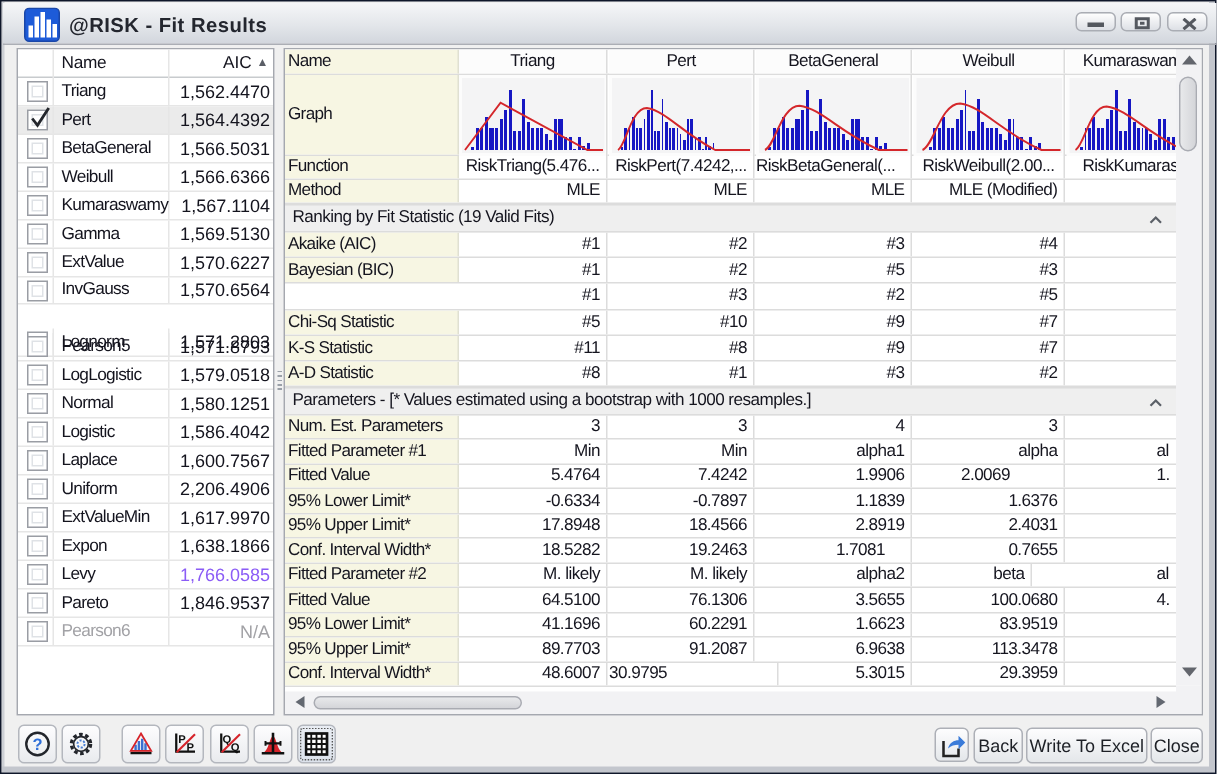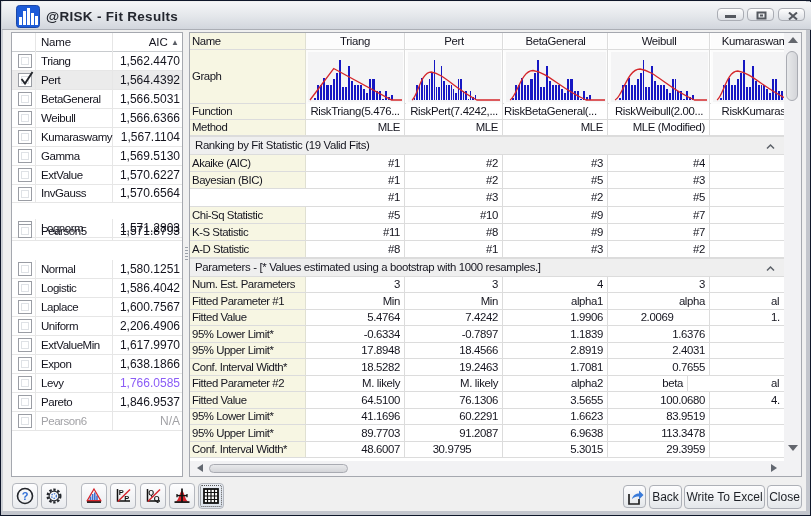--- a/index.html
+++ b/index.html
@@ -127,20 +127,27 @@
 <div class="nm" style="color:#14141e;line-height:18px">Lognorm</div>
         <div class="ai" style="color:#14141e;line-height:18px">1,571.2803</div>
       </div>
 <div class="lrow" style="top:189px;height:19px">
 <div class="cb" style="top:2px"></div>
 <div class="vline" style="left:23px"></div>
         <div class="vline" style="left:100px"></div>
 <div class="nm" style="color:#14141e;line-height:18px">Pearson5</div>
         <div class="ai" style="color:#14141e;line-height:18px">1,571.8793</div>
       </div>
+<div class="lrow" style="top:208px;height:19px">
+<div class="cb" style="top:2px"></div>
+<div class="vline" style="left:23px"></div>
+        <div class="vline" style="left:100px"></div>
+<div class="nm" style="color:#14141e;line-height:18px">LogLogistic</div>
+        <div class="ai" style="color:#14141e;line-height:18px">1,579.0518</div>
+      </div>
 <div class="lrow" style="top:227px;height:19px">
 <div class="cb" style="top:2px"></div>
 <div class="vline" style="left:23px"></div>
         <div class="vline" style="left:100px"></div>
 <div class="nm" style="color:#14141e;line-height:18px">Normal</div>
         <div class="ai" style="color:#14141e;line-height:18px">1,580.1251</div>
       </div>
 <div class="lrow" style="top:246px;height:19px">
 <div class="cb" style="top:2px"></div>
 <div class="vline" style="left:23px"></div>
@@ -473,21 +480,21 @@
 <div class="cell" style="left:116px;width:99px;line-height:15px;text-align:right;padding-right:4px;border-right:1px solid #dcdcdc">17.8948</div>
 <div class="cell" style="left:216px;width:97px;line-height:15px;text-align:right;padding-right:4px;border-right:1px solid #dcdcdc">18.4566</div>
 <div class="cell" style="left:314px;width:104px;line-height:15px;text-align:right;padding-right:4px;border-right:1px solid #dcdcdc">2.8919</div>
 <div class="cell" style="left:419px;width:101px;line-height:15px;text-align:right;padding-right:4px;border-right:1px solid #dcdcdc">2.4031</div>
 <div class="cell" style="left:521px;width:94px;line-height:15px;text-align:left;padding-left:60px"></div>
 </div>
 <div class="rrow" style="top:326px;height:17px;border-bottom:1px solid #dcdcdc">
 <div class="cell lab" style="left:0;width:116px;line-height:16px">Conf. Interval Width*</div>
 <div class="cell" style="left:116px;width:99px;line-height:16px;text-align:right;padding-right:4px;border-right:1px solid #dcdcdc">18.5282</div>
 <div class="cell" style="left:216px;width:97px;line-height:16px;text-align:right;padding-right:4px;border-right:1px solid #dcdcdc">19.2463</div>
-<div class="cell" style="left:314px;width:104px;line-height:16px;text-align:right;padding-right:4px;border-right:1px solid #dcdcdc">1.7081</div>
+<div class="cell" style="left:314px;width:104px;line-height:16px;text-align:right;padding-right:17px;border-right:1px solid #dcdcdc">1.7081</div>
 <div class="cell" style="left:419px;width:101px;line-height:16px;text-align:right;padding-right:4px;border-right:1px solid #dcdcdc">0.7655</div>
 <div class="cell" style="left:521px;width:94px;line-height:16px;text-align:left;padding-left:60px"></div>
 </div>
 <div class="rrow" style="top:343px;height:16px;border-bottom:1px solid #dcdcdc">
 <div class="cell lab" style="left:0;width:116px;line-height:15px">Fitted Parameter #2</div>
 <div class="cell" style="left:116px;width:99px;line-height:15px;text-align:right;padding-right:4px;border-right:1px solid #dcdcdc">M. likely</div>
 <div class="cell" style="left:216px;width:97px;line-height:15px;text-align:right;padding-right:4px;border-right:1px solid #dcdcdc">M. likely</div>
 <div class="cell" style="left:314px;width:104px;line-height:15px;text-align:right;padding-right:4px;border-right:1px solid #dcdcdc">alpha2</div>
 <div class="cell" style="left:419px;width:79px;line-height:15px;text-align:right;padding-right:4px;border-right:1px solid #dcdcdc">beta</div>
 <div class="cell" style="left:521px;width:94px;line-height:15px;text-align:left;padding-left:60px">al</div>
@@ -512,21 +519,21 @@
 <div class="cell lab" style="left:0;width:116px;line-height:16px">95% Upper Limit*</div>
 <div class="cell" style="left:116px;width:99px;line-height:16px;text-align:right;padding-right:4px;border-right:1px solid #dcdcdc">89.7703</div>
 <div class="cell" style="left:216px;width:97px;line-height:16px;text-align:right;padding-right:4px;border-right:1px solid #dcdcdc">91.2087</div>
 <div class="cell" style="left:314px;width:104px;line-height:16px;text-align:right;padding-right:4px;border-right:1px solid #dcdcdc">6.9638</div>
 <div class="cell" style="left:419px;width:101px;line-height:16px;text-align:right;padding-right:4px;border-right:1px solid #dcdcdc">113.3478</div>
 <div class="cell" style="left:521px;width:94px;line-height:16px;text-align:left;padding-left:60px"></div>
 </div>
 <div class="rrow" style="top:409px;height:16px;border-bottom:1px solid #dcdcdc">
 <div class="cell lab" style="left:0;width:116px;line-height:15px">Conf. Interval Width*</div>
 <div class="cell" style="left:116px;width:99px;line-height:15px;text-align:right;padding-right:4px;border-right:1px solid #dcdcdc">48.6007</div>
-<div class="cell" style="left:216px;width:97px;line-height:15px;text-align:center;padding-right:4px;border-right:1px solid #dcdcdc">30.9795</div>
+<div class="cell" style="left:216px;width:113px;line-height:15px;text-align:left;padding-right:4px;border-right:1px solid #dcdcdc">30.9795</div>
 <div class="cell" style="left:314px;width:104px;line-height:15px;text-align:right;padding-right:4px;border-right:1px solid #dcdcdc">5.3015</div>
 <div class="cell" style="left:419px;width:101px;line-height:15px;text-align:right;padding-right:4px;border-right:1px solid #dcdcdc">29.3959</div>
 <div class="cell" style="left:521px;width:94px;line-height:15px;text-align:left;padding-left:60px"></div>
 </div>
 </div>
 <div class="sb" style="left:594px;top:0;width:17px;height:424px">
 <div class="arw" style="left:3.5px;top:4px;border-left:5px solid transparent;border-right:5px solid transparent;border-bottom:6.5px solid #63666d"></div>
 <div class="thumb" style="left:2px;top:18px;width:12px;height:50px"></div>
 <div class="arw" style="left:3.5px;top:412px;border-left:5px solid transparent;border-right:5px solid transparent;border-top:6.5px solid #63666d"></div>
 </div>

